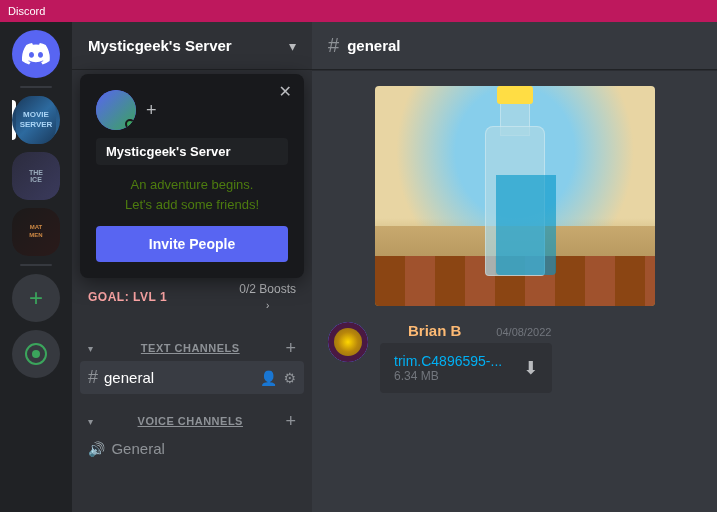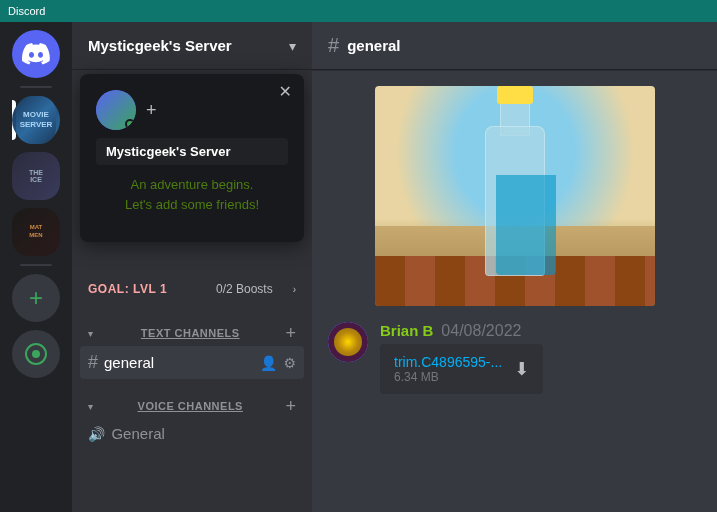--- a/index.html
+++ b/index.html
@@ -9,21 +9,21 @@
       overflow: hidden;
       font-family: 'Segoe UI', sans-serif;
       background: #202225;
       display: flex;
       flex-direction: column;
     }
 
     
     .title-bar {
       height: 22px;
-      background: #0f766e;
+      background: #be185d;
       display: flex;
       align-items: center;
       padding: 0 8px;
     }
     .title-bar-text {
       color: #fff;
       font-size: 11px;
     }
 
     
@@ -232,22 +232,23 @@
       font-size: 12px;
       font-weight: 700;
       letter-spacing: 0.5px;
     }
 
     .goal-boosts {
       color: #b9bbbe;
       font-size: 12px;
       display: flex;
       align-items: center;
-      gap: 20px;
-      cursor: pointer;
+      gap: 4px;
+      cursor: pointer;
+      flex-direction: column;
     }
 
     .goal-boosts-chevron {
       color: #b9bbbe;
       font-size: 10px;
     }
 
     
     .channel-section {
       padding: 0 8px;
@@ -513,37 +514,39 @@
     }
 
     .message-header {
       display: flex;
       align-items: baseline;
       gap: 8px;
       margin-bottom: 4px;
     }
 
     .message-author {
-      color: #84cc16;
+      color: #fdba74;
       font-size: 15px;
       font-weight: 600;
+      margin-left: 28px;
     }
 
     .message-timestamp {
       color: #72767d;
-      font-size: 16px;
+      font-size: 11px;
+      margin-left: 27px;
     }
 
     .file-attachment {
       background: #2f3136;
       border-radius: 4px;
       padding: 10px 14px;
       display: inline-flex;
       align-items: center;
-      gap: 12px;
+      gap: 21px;
       max-width: 280px;
     }
 
     .file-info {
       flex: 1;
     }
 
     .file-name {
       color: #00b0f4;
       font-size: 14px;
@@ -679,20 +682,21 @@
         </div>
         <span class="popup-plus">+</span>
       </div>
 
       <div class="popup-server-name">Mysticgeek's Server</div>
 
       <div class="popup-description">
         <span>An adventure begins.<br>Let's add some friends!</span>
       </div>
 
+      <button class="invite-button">Invite People</button>
     </div>
 
     <div class="goal-bar" style="margin-top: 200px;">
       <span class="goal-label">GOAL: LVL 1</span>
       <span class="goal-boosts">
         <span>0/2 Boosts</span>
         <span class="goal-boosts-chevron">›</span>
       </span>
     </div>
 

